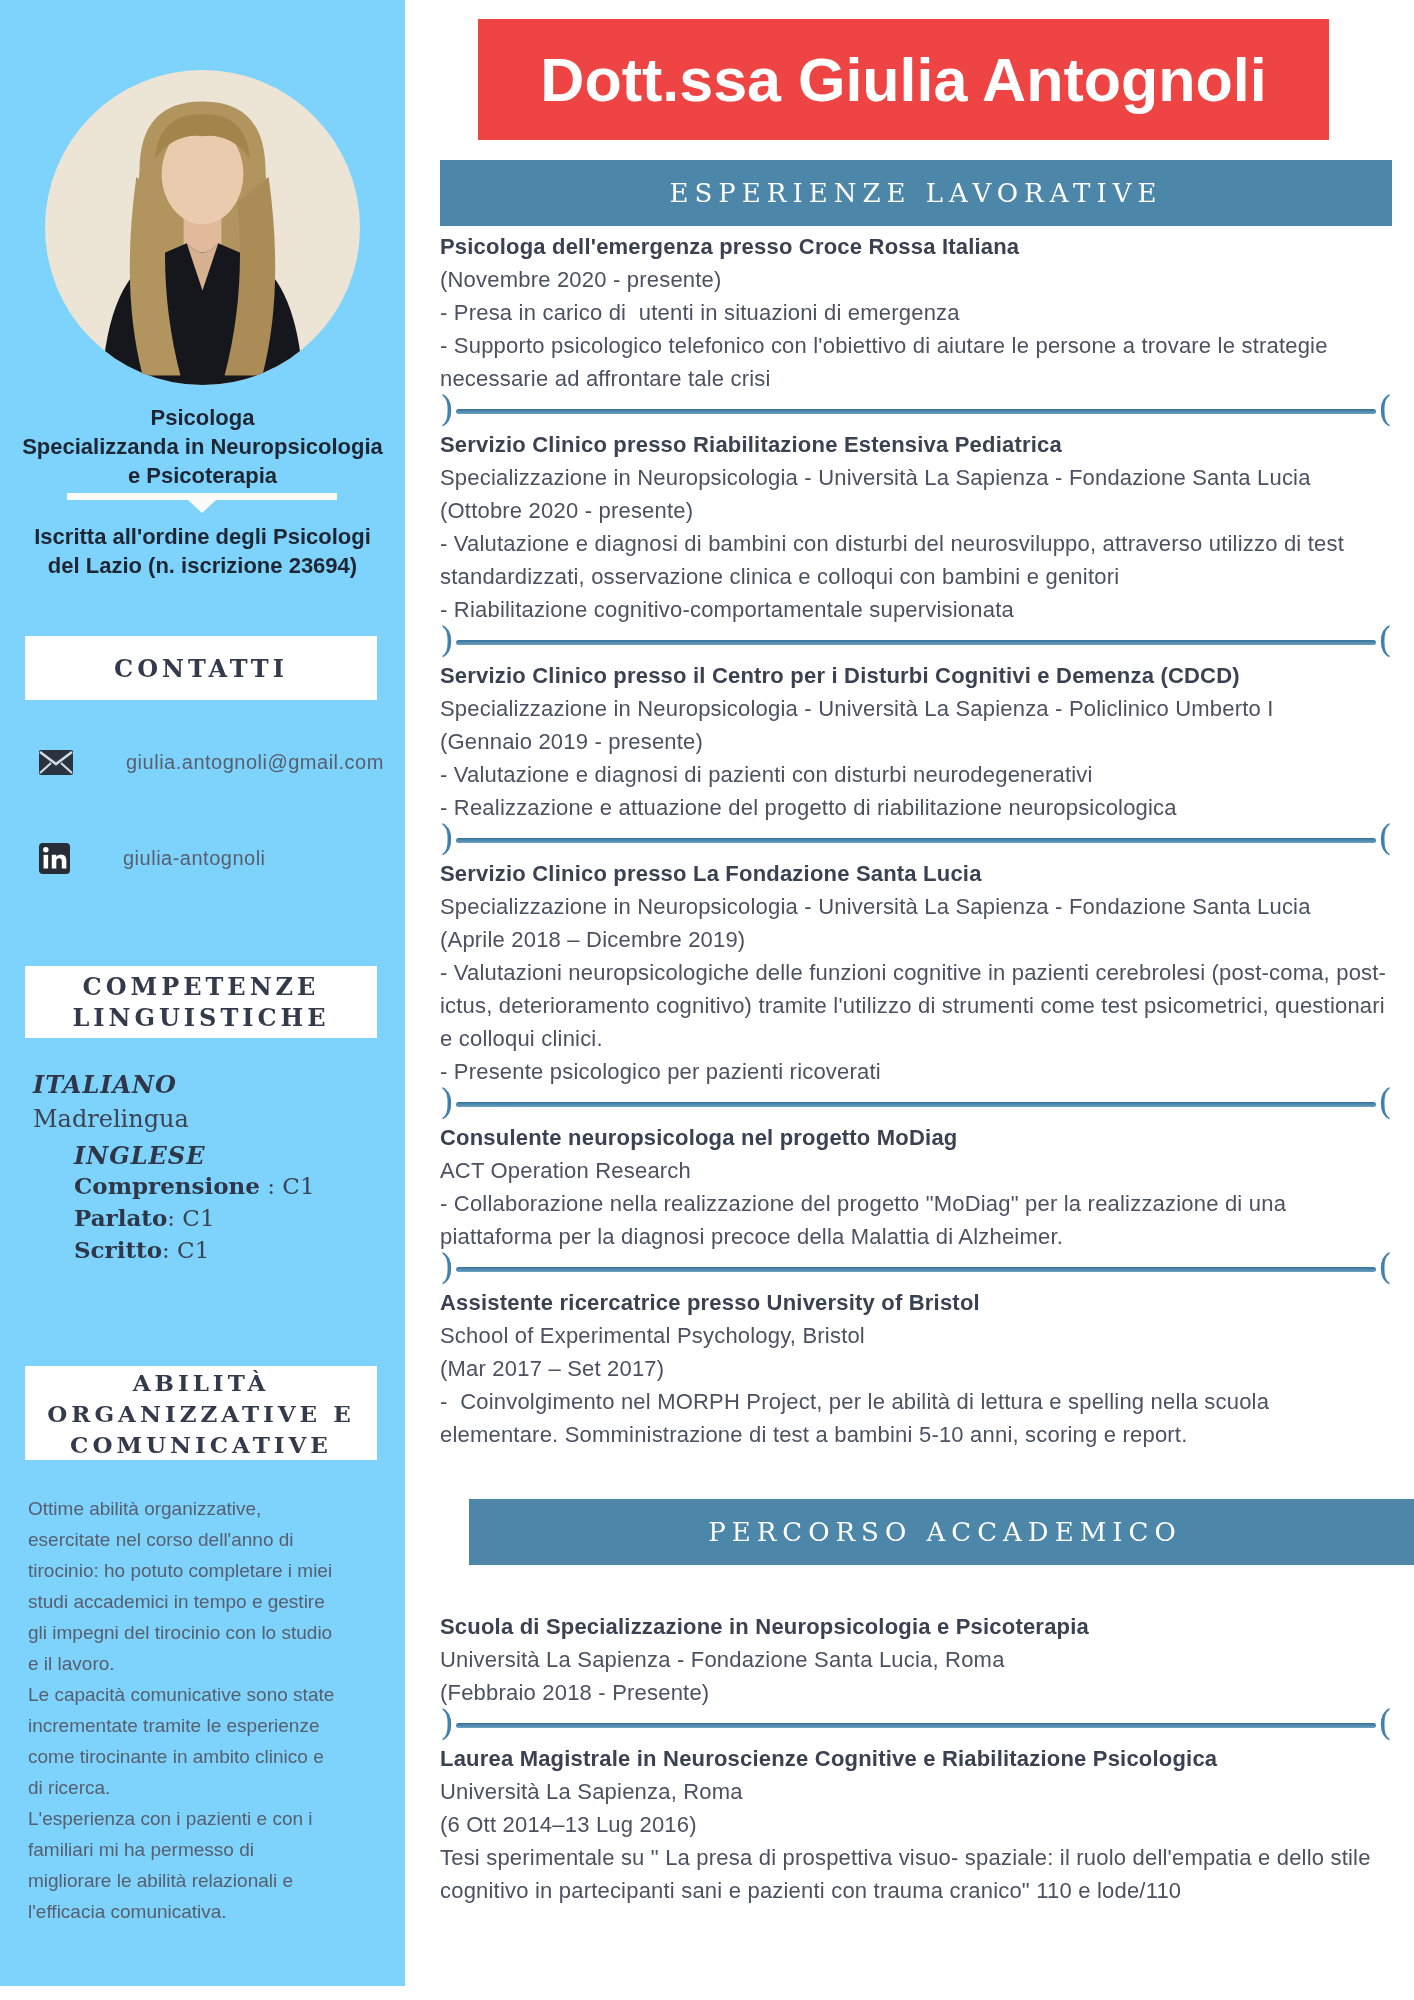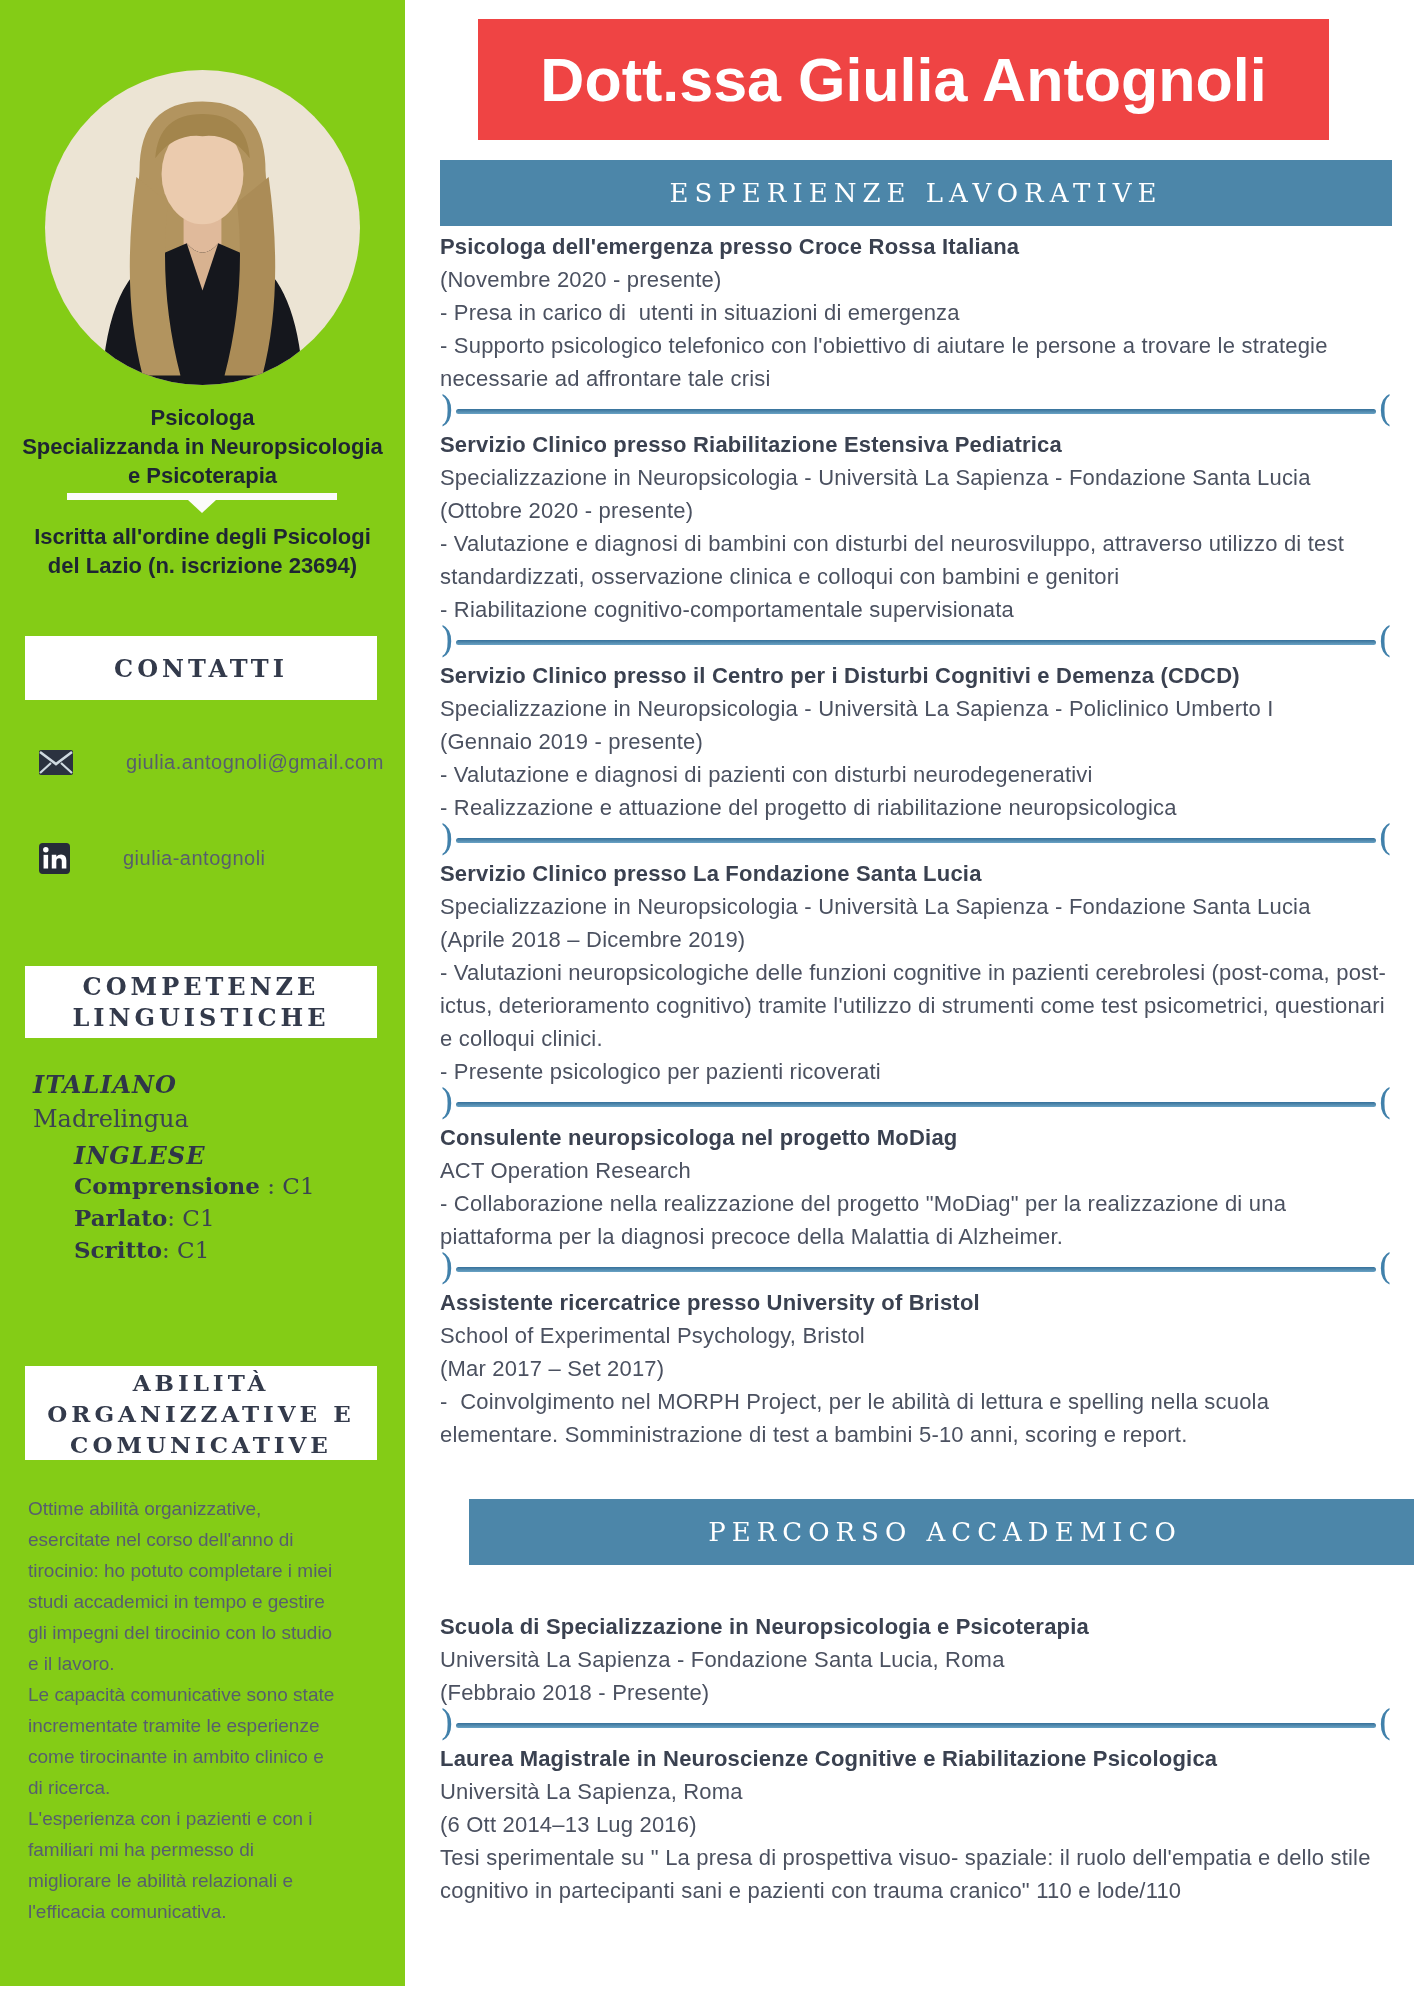--- a/index.html
+++ b/index.html
@@ -4,21 +4,21 @@
 <style>
   * { margin:0; padding:0; box-sizing:border-box; }
   html,body { background:#ffffff; }
   .page {
     position:relative; width:1414px; height:2000px; background:#ffffff;
     font-family:"Liberation Sans", sans-serif; overflow:hidden;
   }
   
   .sidebar {
     position:absolute; left:0; top:0; width:405px; height:1986px;
-    background:#84cc16;
+    background:#7dd3fc;
   }
   .avatar {
     position:absolute; left:45px; top:70px; width:315px; height:315px;
     border-radius:50%; overflow:hidden;
   }
   .avatar svg { display:block; width:100%; height:100%; }
   .role {
     position:absolute; left:0; top:403px; width:405px;
     text-align:center; font-size:22px; font-weight:bold; color:#1e2533;
     line-height:29px; white-space:pre-line;

